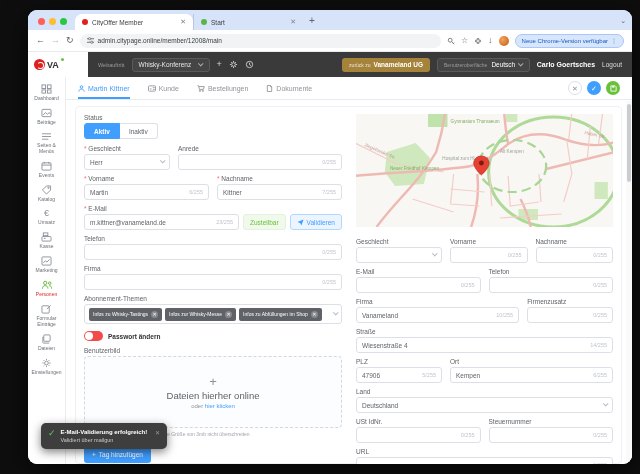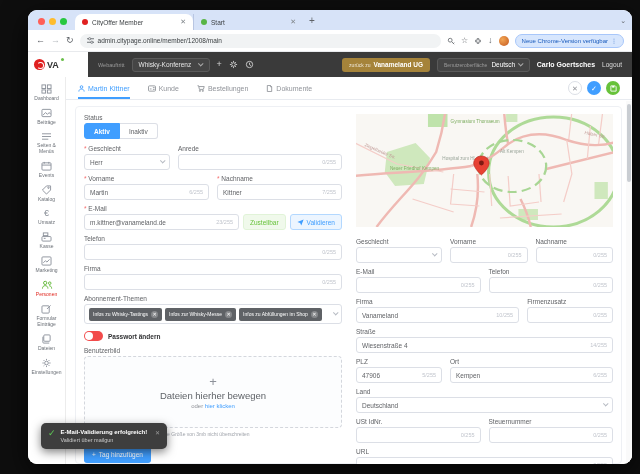--- a/index.html
+++ b/index.html
@@ -459,21 +459,21 @@
               </div>
 
               <div class="switchrow">
                 <span class="switch"></span>
                 <span class="swlbl">Passwort ändern</span>
               </div>
 
               <span class="lbl">Benutzerbild</span>
               <div class="dropzone">
                 <span class="dz-plus">+</span>
-                <span class="dz-title">Dateien hierher bewegen</span>
+                <span class="dz-title">Dateien hierher online</span>
                 <span class="dz-sub">
                   <span>oder</span>
                   <span class="lnk">hier klicken</span>
                 </span>
               </div>
               <div class="hint">Zulässig sind jpg/png Dateien, die eine Größe von 3mb nicht überschreiten</div>
 
               <span class="btnblue">
                 <span>+</span>
                 <span>Tag hinzufügen</span>

